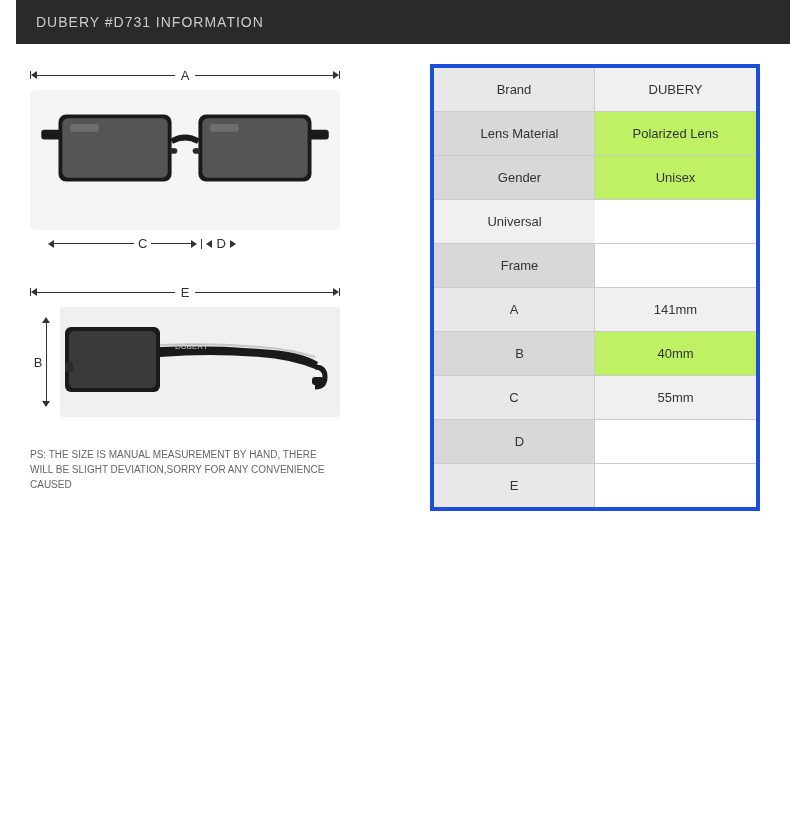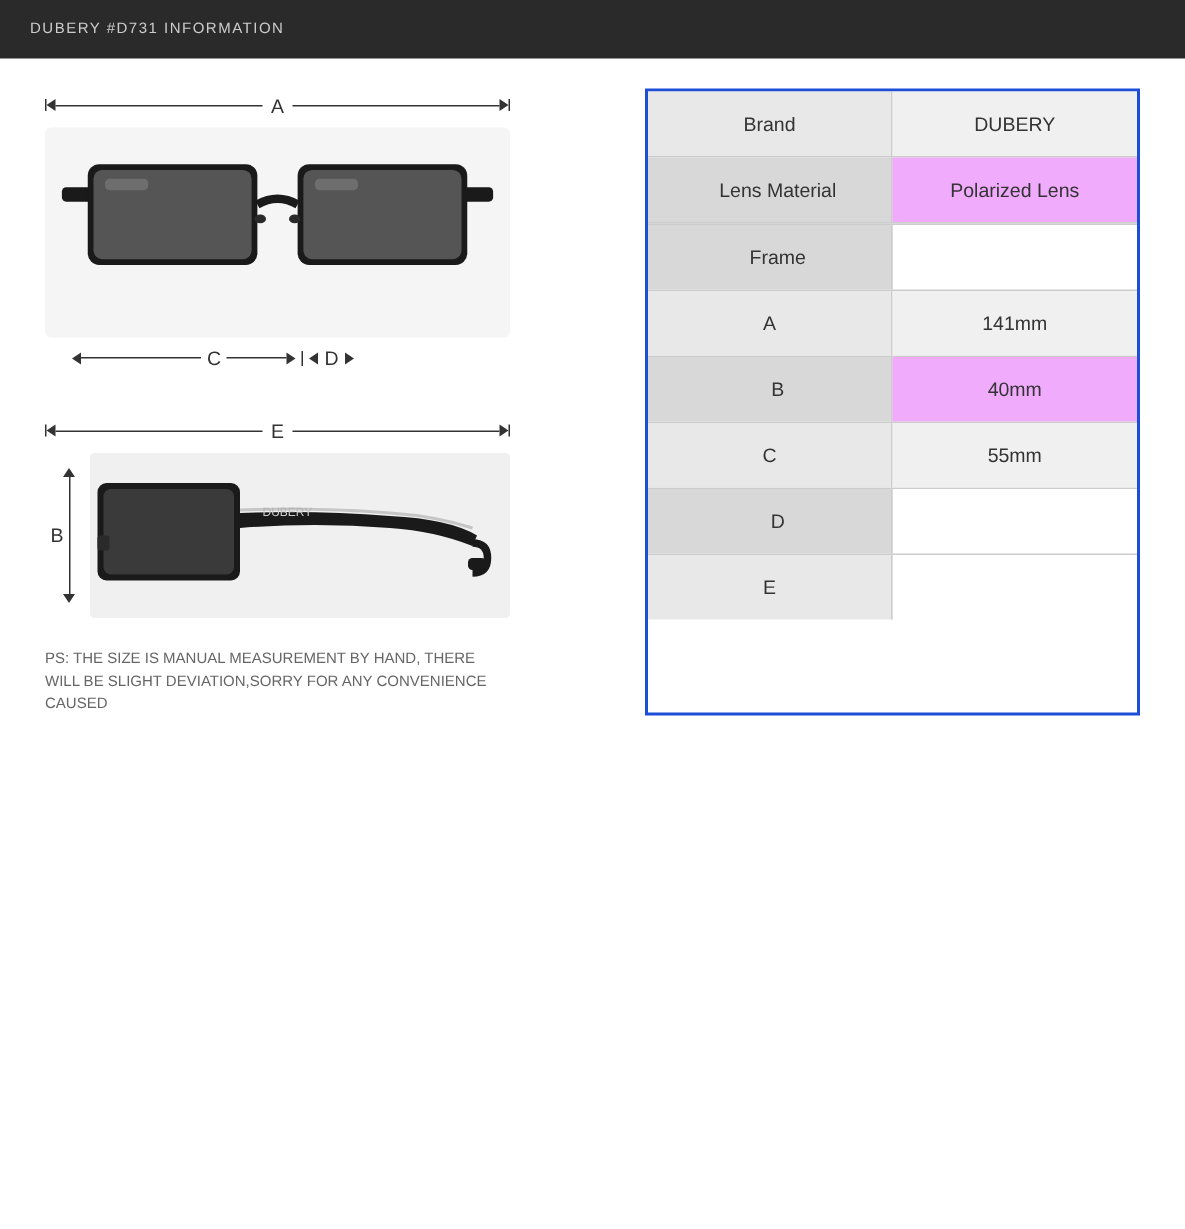--- a/index.html
+++ b/index.html
@@ -9,22 +9,23 @@
       background: #ffffff;
       font-family: Arial, sans-serif;
       font-size: 13px;
     }
 
     
     .header {
       background: #2a2a2a;
       color: #cccccc;
       padding: 14px 20px;
-      font-size: 10px;
+      font-size: 14px;
       letter-spacing: 1px;
+      margin-left: 16px;
     }
 
     
     .content {
       display: flex;
       padding: 20px 30px;
       gap: 20px;
     }
 
     
@@ -46,26 +47,27 @@
       justify-content: center;
       overflow: hidden;
     }
 
     
     .note {
       font-size: 10px;
       color: #666;
       line-height: 1.5;
       max-width: 310px;
+      margin-top: 10px;
     }
 
     
     .right-panel {
       width: 330px;
-      border: 2px solid #1d4ed8;
+      border: 4px solid #1d4ed8;
     }
 
     .spec-row {
       display: flex;
       border-bottom: 1px solid #ccc;
     }
     .spec-row:last-child {
       border-bottom: none;
     }
 
@@ -93,21 +95,21 @@
       background: #f0f0f0;
       color: #333;
       font-size: 13px;
       text-align: center;
       display: flex;
       align-items: center;
       justify-content: center;
     }
 
     .spec-value.alt {
-      background: #f0abfc;
+      background: #bef264;
     }
 
     
     .tick-l, .tick-r {
       width: 1px;
       height: 8px;
       background: #333;
     }
 
     .diagram-section {
@@ -244,20 +246,25 @@
 
   <div class="spec-row">
         <div class="spec-label">Brand</div>
         <div class="spec-value">DUBERY</div>
       </div>
       <div class="spec-row">
         <div class="spec-label alt">Lens Material</div>
         <div class="spec-value alt">Polarized Lens</div>
       </div>
       <div class="spec-row">
+        <div class="spec-label alt">Gender</div>
+        <div class="spec-value alt">Unisex</div>
+      </div>
+      <div class="spec-row">
+        <div class="spec-value">Universal</div>
       </div>
       <div class="spec-row">
         <div class="spec-label alt">Frame</div>
       </div>
       <div class="spec-row">
         <div class="spec-label">A</div>
         <div class="spec-value">141mm</div>
       </div>
       <div class="spec-row">
         <div class="spec-label alt">B</div>

